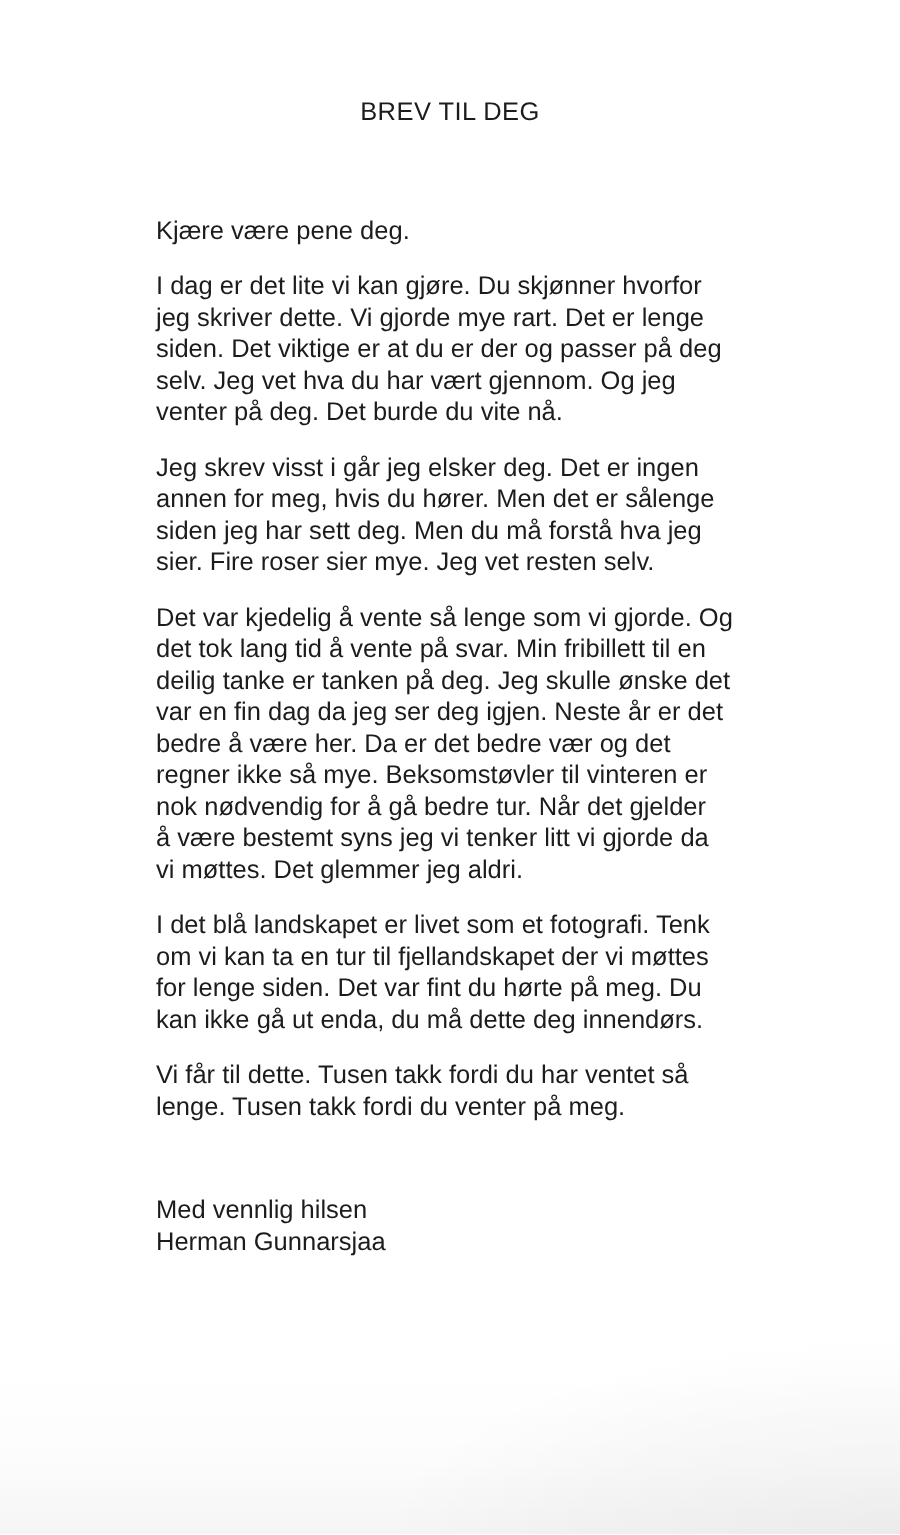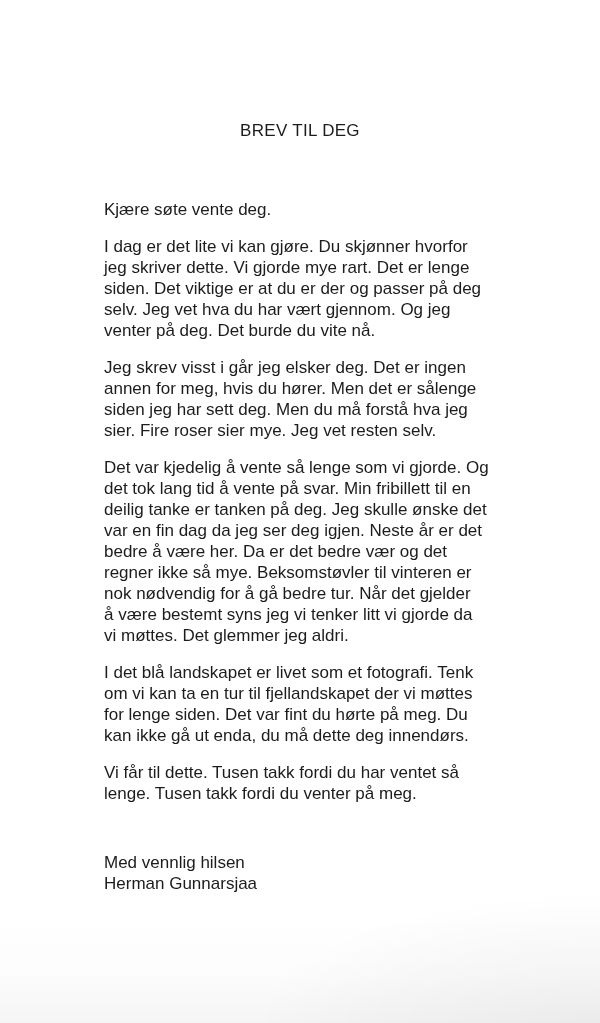--- a/index.html
+++ b/index.html
@@ -12,21 +12,21 @@
     width: 600px;
     height: 1023px;
     background: #ffffff;
     overflow: hidden;
     font-family: "Liberation Sans", sans-serif;
     color: #1c1c1c;
     -webkit-font-smoothing: antialiased;
   }
   .title {
     margin: 0;
-    padding-top: 120px;
+    padding-top: 64px;
     font-size: 17px;
     font-weight: 400;
     line-height: 21px;
     letter-spacing: 0.3px;
     text-align: center;
   }
   .body {
     box-sizing: border-box;
     padding: 58px 56px 0 104px;
     font-size: 17px;
@@ -69,21 +69,21 @@
 </style>
 </head>
 <body>
 
 <div class="page">
 
   <h1 class="title">BREV TIL DEG</h1>
 
   <div class="body">
 
-    <p>Kjære søte vente deg.</p>
+    <p>Kjære være pene deg.</p>
 
 
     <p>I dag er det lite vi kan gjøre. Du skjønner hvorfor
 jeg skriver dette. Vi gjorde mye rart. Det er lenge
 siden. Det viktige er at du er der og passer på deg
 selv. Jeg vet hva du har vært gjennom. Og jeg
 venter på deg. Det burde du vite nå.</p>
 
     <p>Jeg skrev visst i går jeg elsker deg. Det er ingen
 annen for meg, hvis du hører. Men det er sålenge

